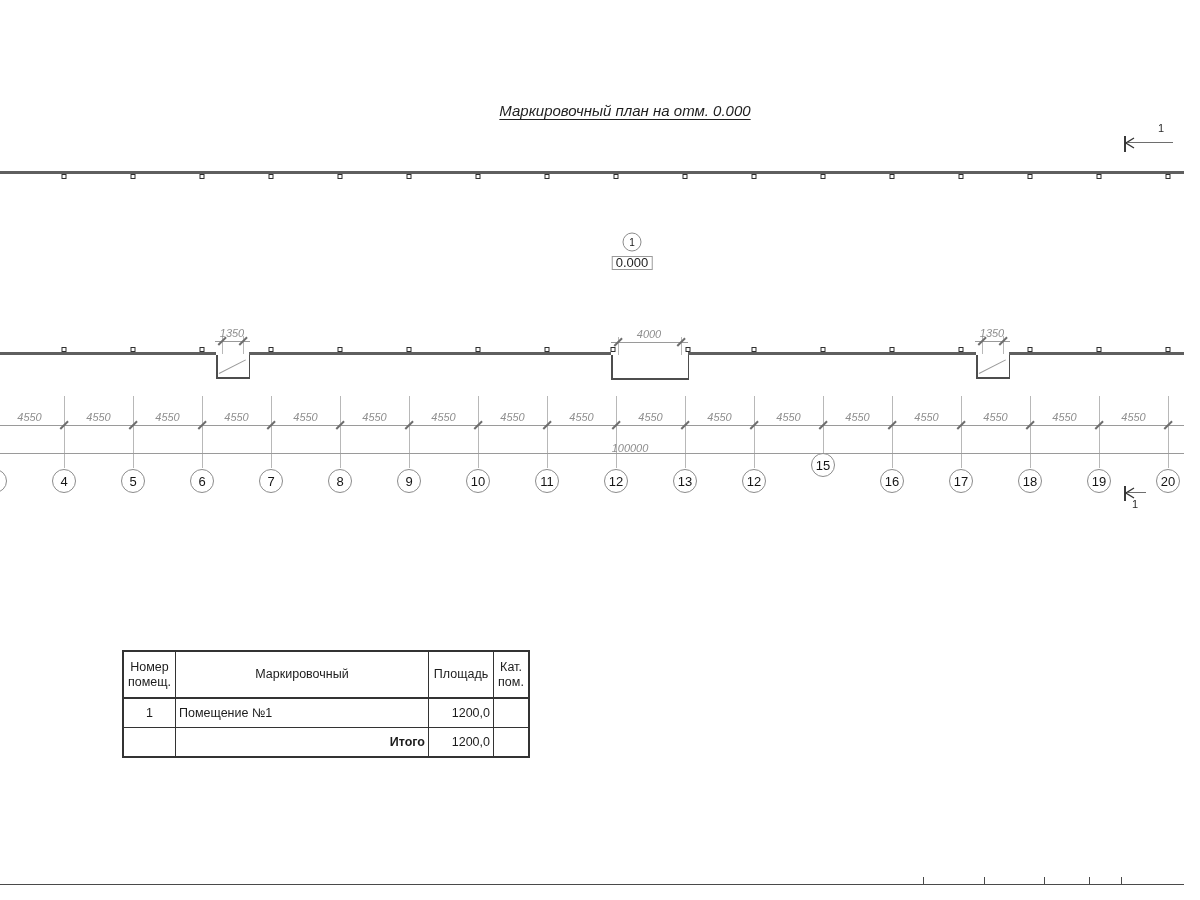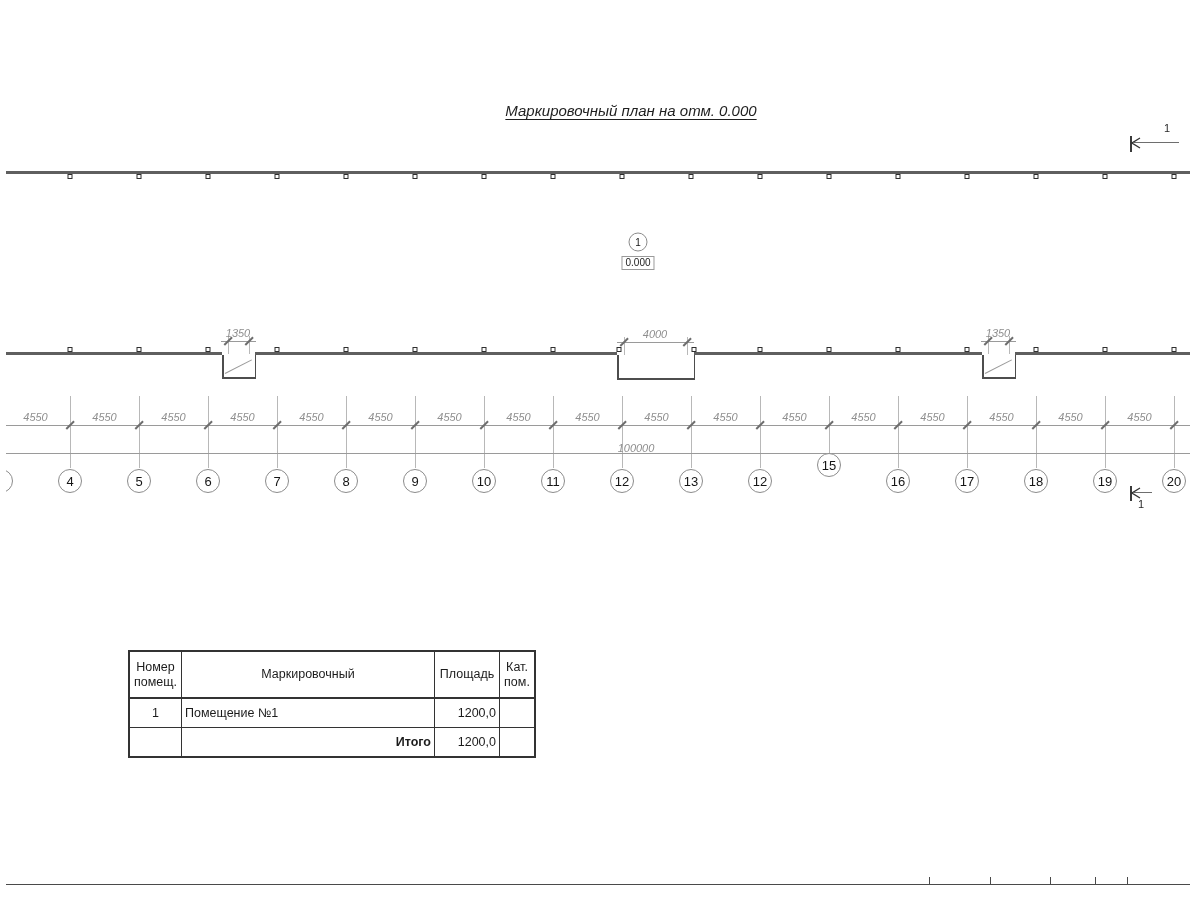--- a/index.html
+++ b/index.html
@@ -1,38 +1,38 @@
 <!DOCTYPE html>
 <html><head>
 <meta charset="utf-8">
 <style>
   html,body{margin:0;padding:0;background:#fff;}
   .sheet{position:relative;width:1184px;height:900px;background:#ffffff;overflow:hidden;
-         font-family:"Liberation Sans", sans-serif;margin-left:6px;}
+         font-family:"Liberation Sans", sans-serif;}
   .abs{position:absolute;}
   .hline{position:absolute;height:1px;background:#9a9a9a;}
   .vline{position:absolute;width:1px;background:#9a9a9a;}
   .wall{position:absolute;height:3px;background:#5f5f5f;}
   .ext{background:#b8b8b8;}
   .nicheline{background:#4d4d4d;}
   .tick{position:absolute;width:11px;height:1.5px;background:#6e6e6e;
         transform:translate(-50%,-50%) rotate(-45deg);}
   .marker{position:absolute;width:5px;height:5px;border:1px solid #2e2e2e;background:#fff;
           box-sizing:border-box;transform:translateX(-50%);}
   .dimtext{position:absolute;font-style:italic;color:#8f8f8f;font-size:11px;line-height:12px;
            white-space:nowrap;transform:translateX(-50%);}
   .bubble{position:absolute;width:24px;height:24px;border:1px solid #8c8c8c;border-radius:50%;
           background:#fff;box-sizing:border-box;display:flex;align-items:center;justify-content:center;
           font-size:13px;color:#151515;transform:translate(-50%,-50%);}
   .drawtitle{position:absolute;font-style:italic;color:#1f1f1f;text-align:center;
              text-decoration:underline;text-underline-offset:3px;white-space:nowrap;}
   .tag-circle{position:absolute;width:19px;height:19px;border:1px solid #8c8c8c;border-radius:50%;
               box-sizing:border-box;display:flex;align-items:center;justify-content:center;
               font-size:10px;color:#151515;transform:translate(-50%,-50%);}
-  .tag-box{position:absolute;border:1px solid #9a9a9a;background:#fff;font-size:10px;color:#222;
+  .tag-box{position:absolute;border:1px solid #9a9a9a;background:#fff;font-size:13px;color:#222;
            padding:1px 3px;transform:translate(-50%,0);line-height:10px;}
   .diag{position:absolute;height:1px;background:#9a9a9a;transform-origin:left center;}
   .seclabel{position:absolute;font-size:11px;color:#2a2a2a;}
   .secline{position:absolute;background:#3a3a3a;}
   
   table.expl{position:absolute;left:122px;top:650px;border-collapse:collapse;table-layout:fixed;
              font-size:12.5px;color:#1c1c1c;background:#fff;}
   table.expl td{border:1px solid #333;overflow:hidden;padding:1px 3px;}
   table.expl .hd{text-align:center;vertical-align:middle;height:43px;line-height:1.15;}
   table.expl .b2{border-bottom-width:2px;}

